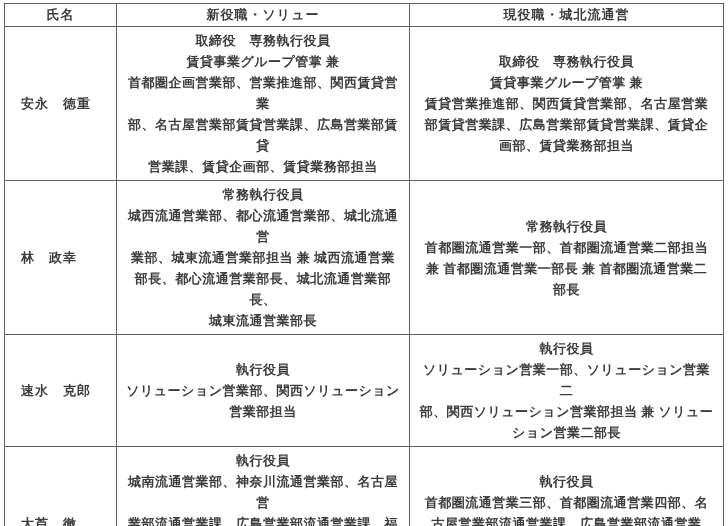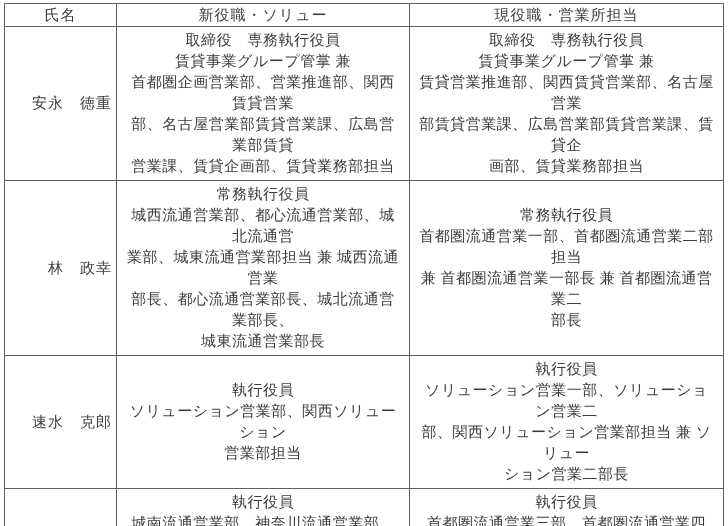--- a/index.html
+++ b/index.html
@@ -22,35 +22,35 @@
     table-layout: fixed;
     width: 719px;
     color: #3c3c3c;
   }
   table.personnel col.c-name { width: 112px; }
   table.personnel col.c-new  { width: 293px; }
   table.personnel col.c-cur  { width: 314px; }
   table.personnel th,
   table.personnel td {
     border: 1px solid #5f5f5f;
-    font-weight: normal;
-    font-size: 15px;
+    font-weight: bold;
+    font-size: 13px;
     color: #3c3c3c;
   }
   th.hdr {
     height: 23px;
     text-align: center;
     vertical-align: middle;
     letter-spacing: 1px;
     padding: 1px 2px;
   }
   td.name-cell {
-    text-align: right;
+    text-align: left;
     vertical-align: middle;
-    padding: 2px 4px;
+    padding: 2px 16px;
     letter-spacing: 1px;
   }
   td.pos-cell {
     vertical-align: middle;
     text-align: center;
     padding: 3px 8px;
     line-height: 21px;
     white-space: pre-line;
     letter-spacing: 0.5px;
   }
@@ -66,21 +66,21 @@
   <table class="personnel">
     <colgroup>
       <col class="c-name">
       <col class="c-new">
       <col class="c-cur">
     </colgroup>
     <thead>
       <tr>
         <th class="hdr">氏名</th>
         <th class="hdr">新役職・ソリュー</th>
-        <th class="hdr">現役職・営業所担当</th>
+        <th class="hdr">現役職・城北流通営</th>
       </tr>
     </thead>
     <tbody>
       <tr class="r1">
         <td class="name-cell">安永　徳重</td>
         <td class="pos-cell">取締役　専務執行役員
 賃貸事業グループ管掌 兼
 首都圏企画営業部、営業推進部、関西賃貸営業
 部、名古屋営業部賃貸営業課、広島営業部賃貸
 営業課、賃貸企画部、賃貸業務部担当</td>

